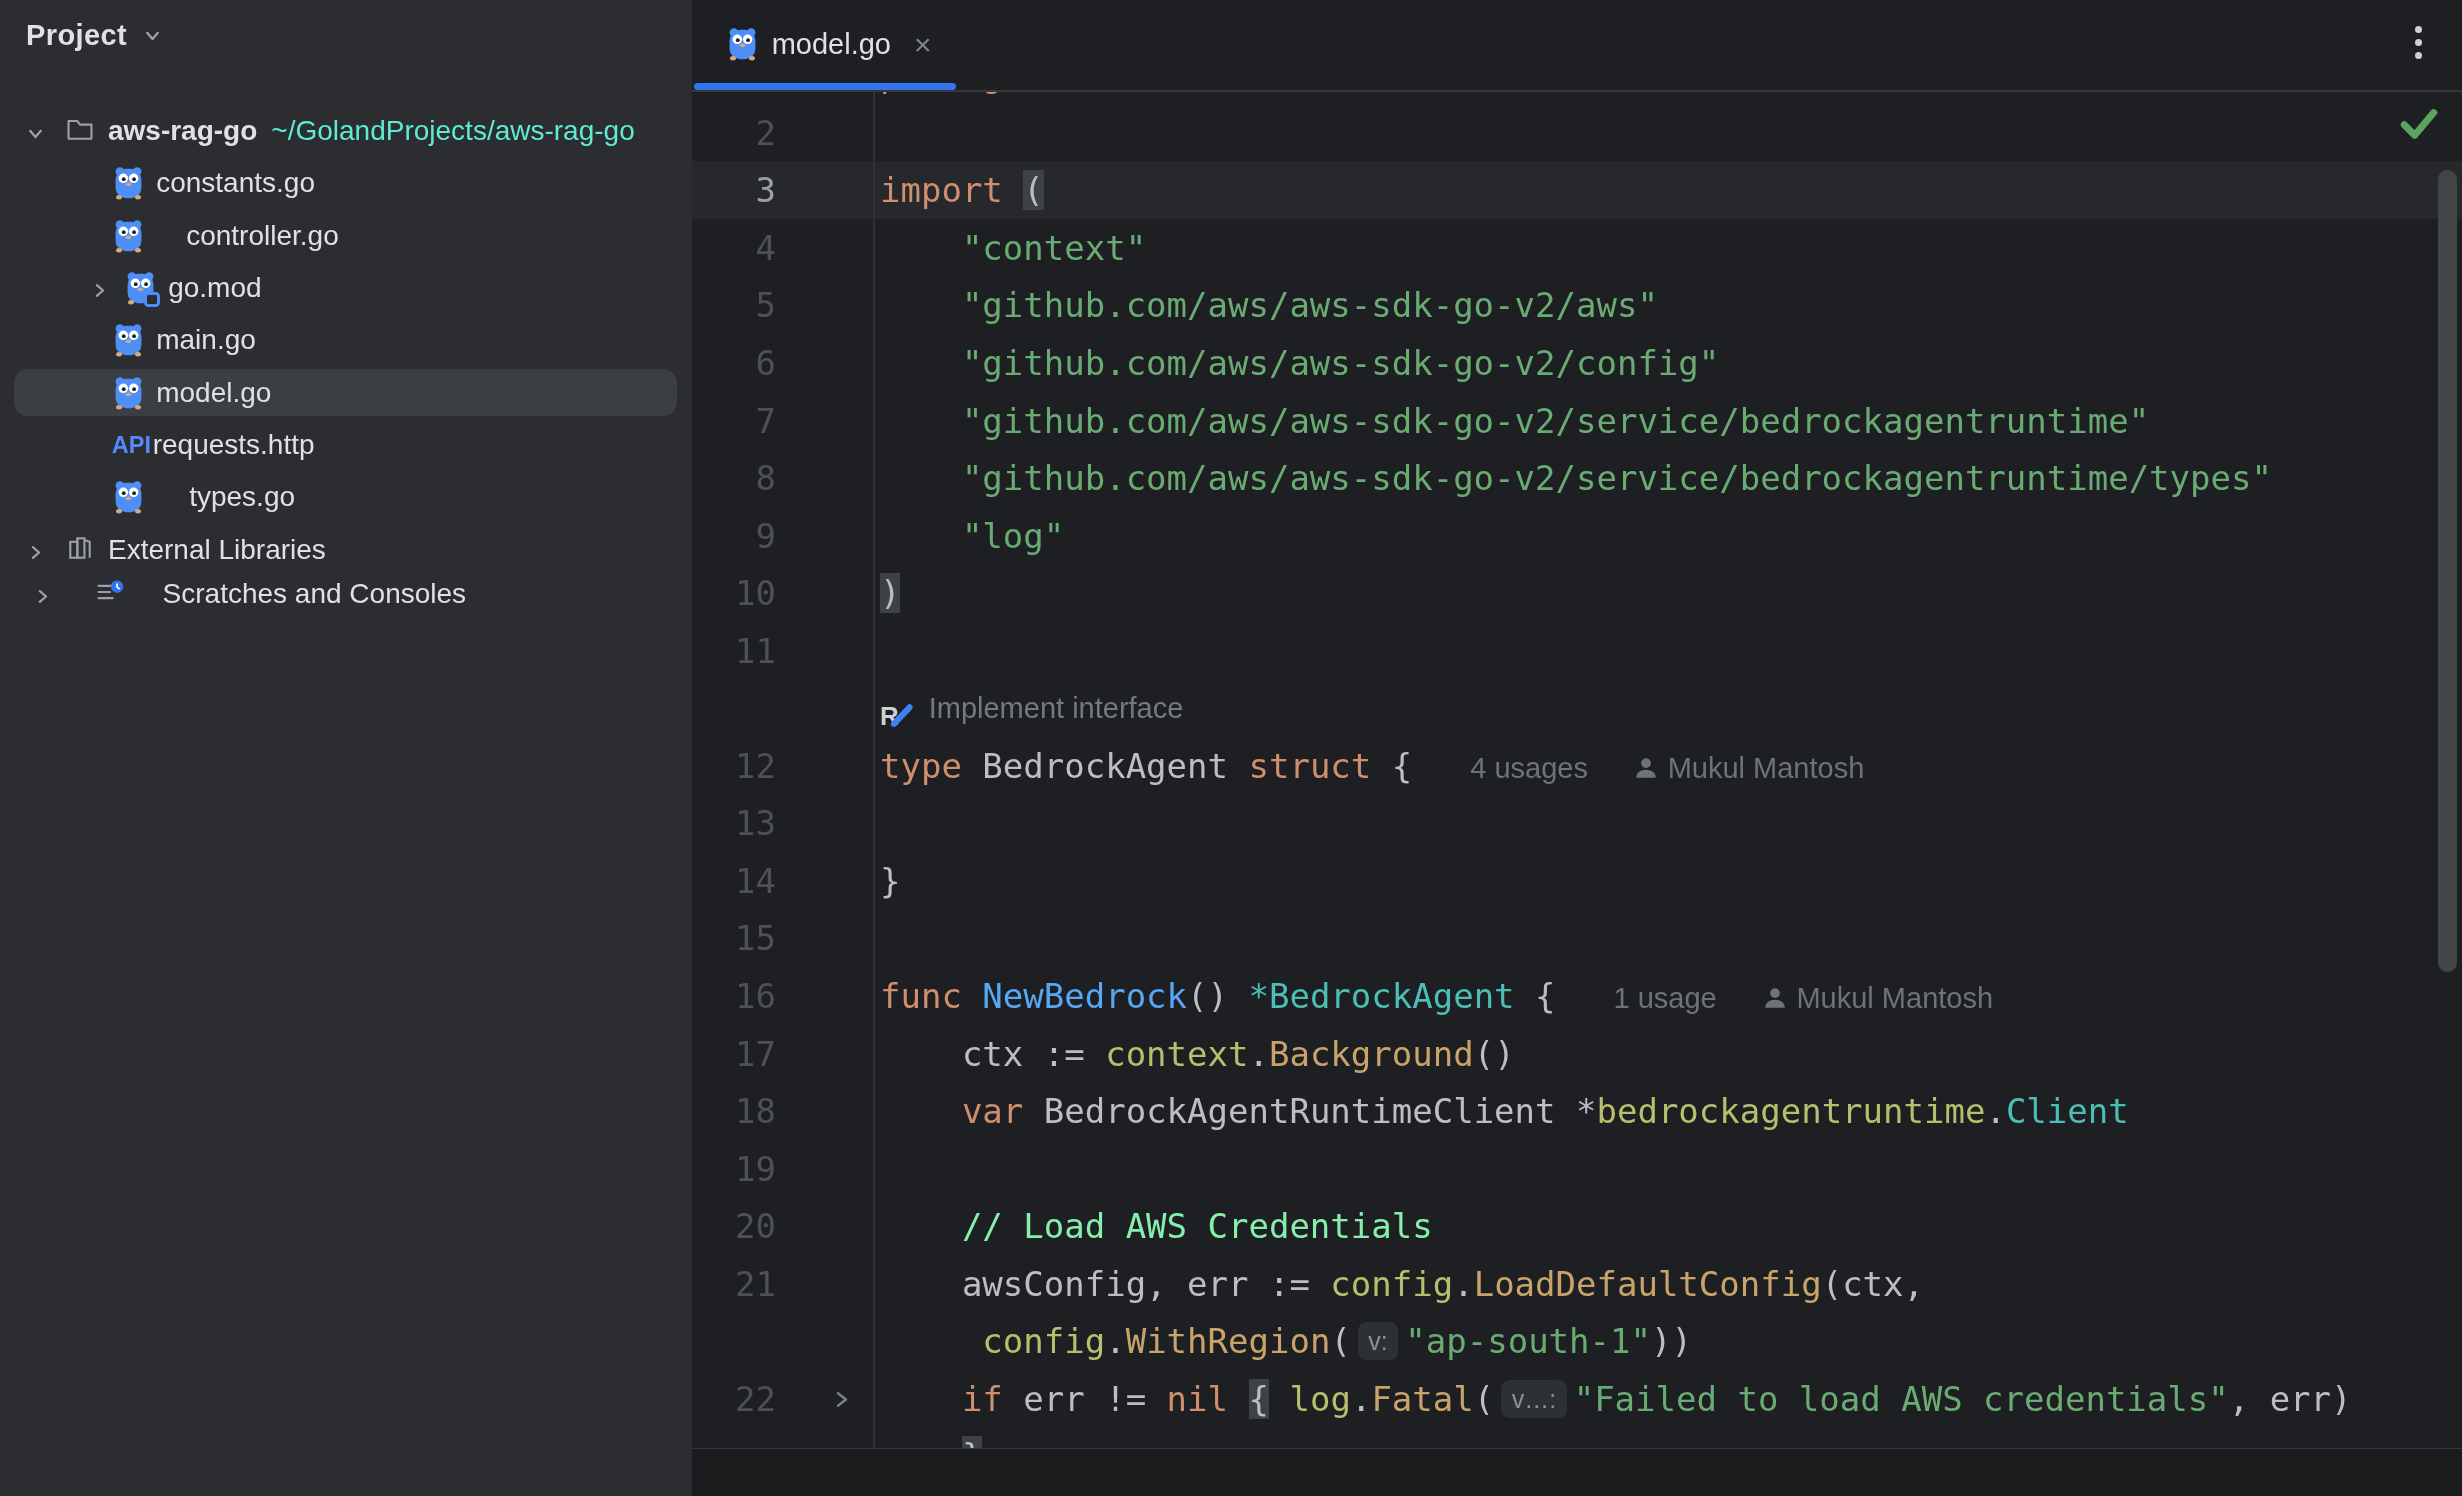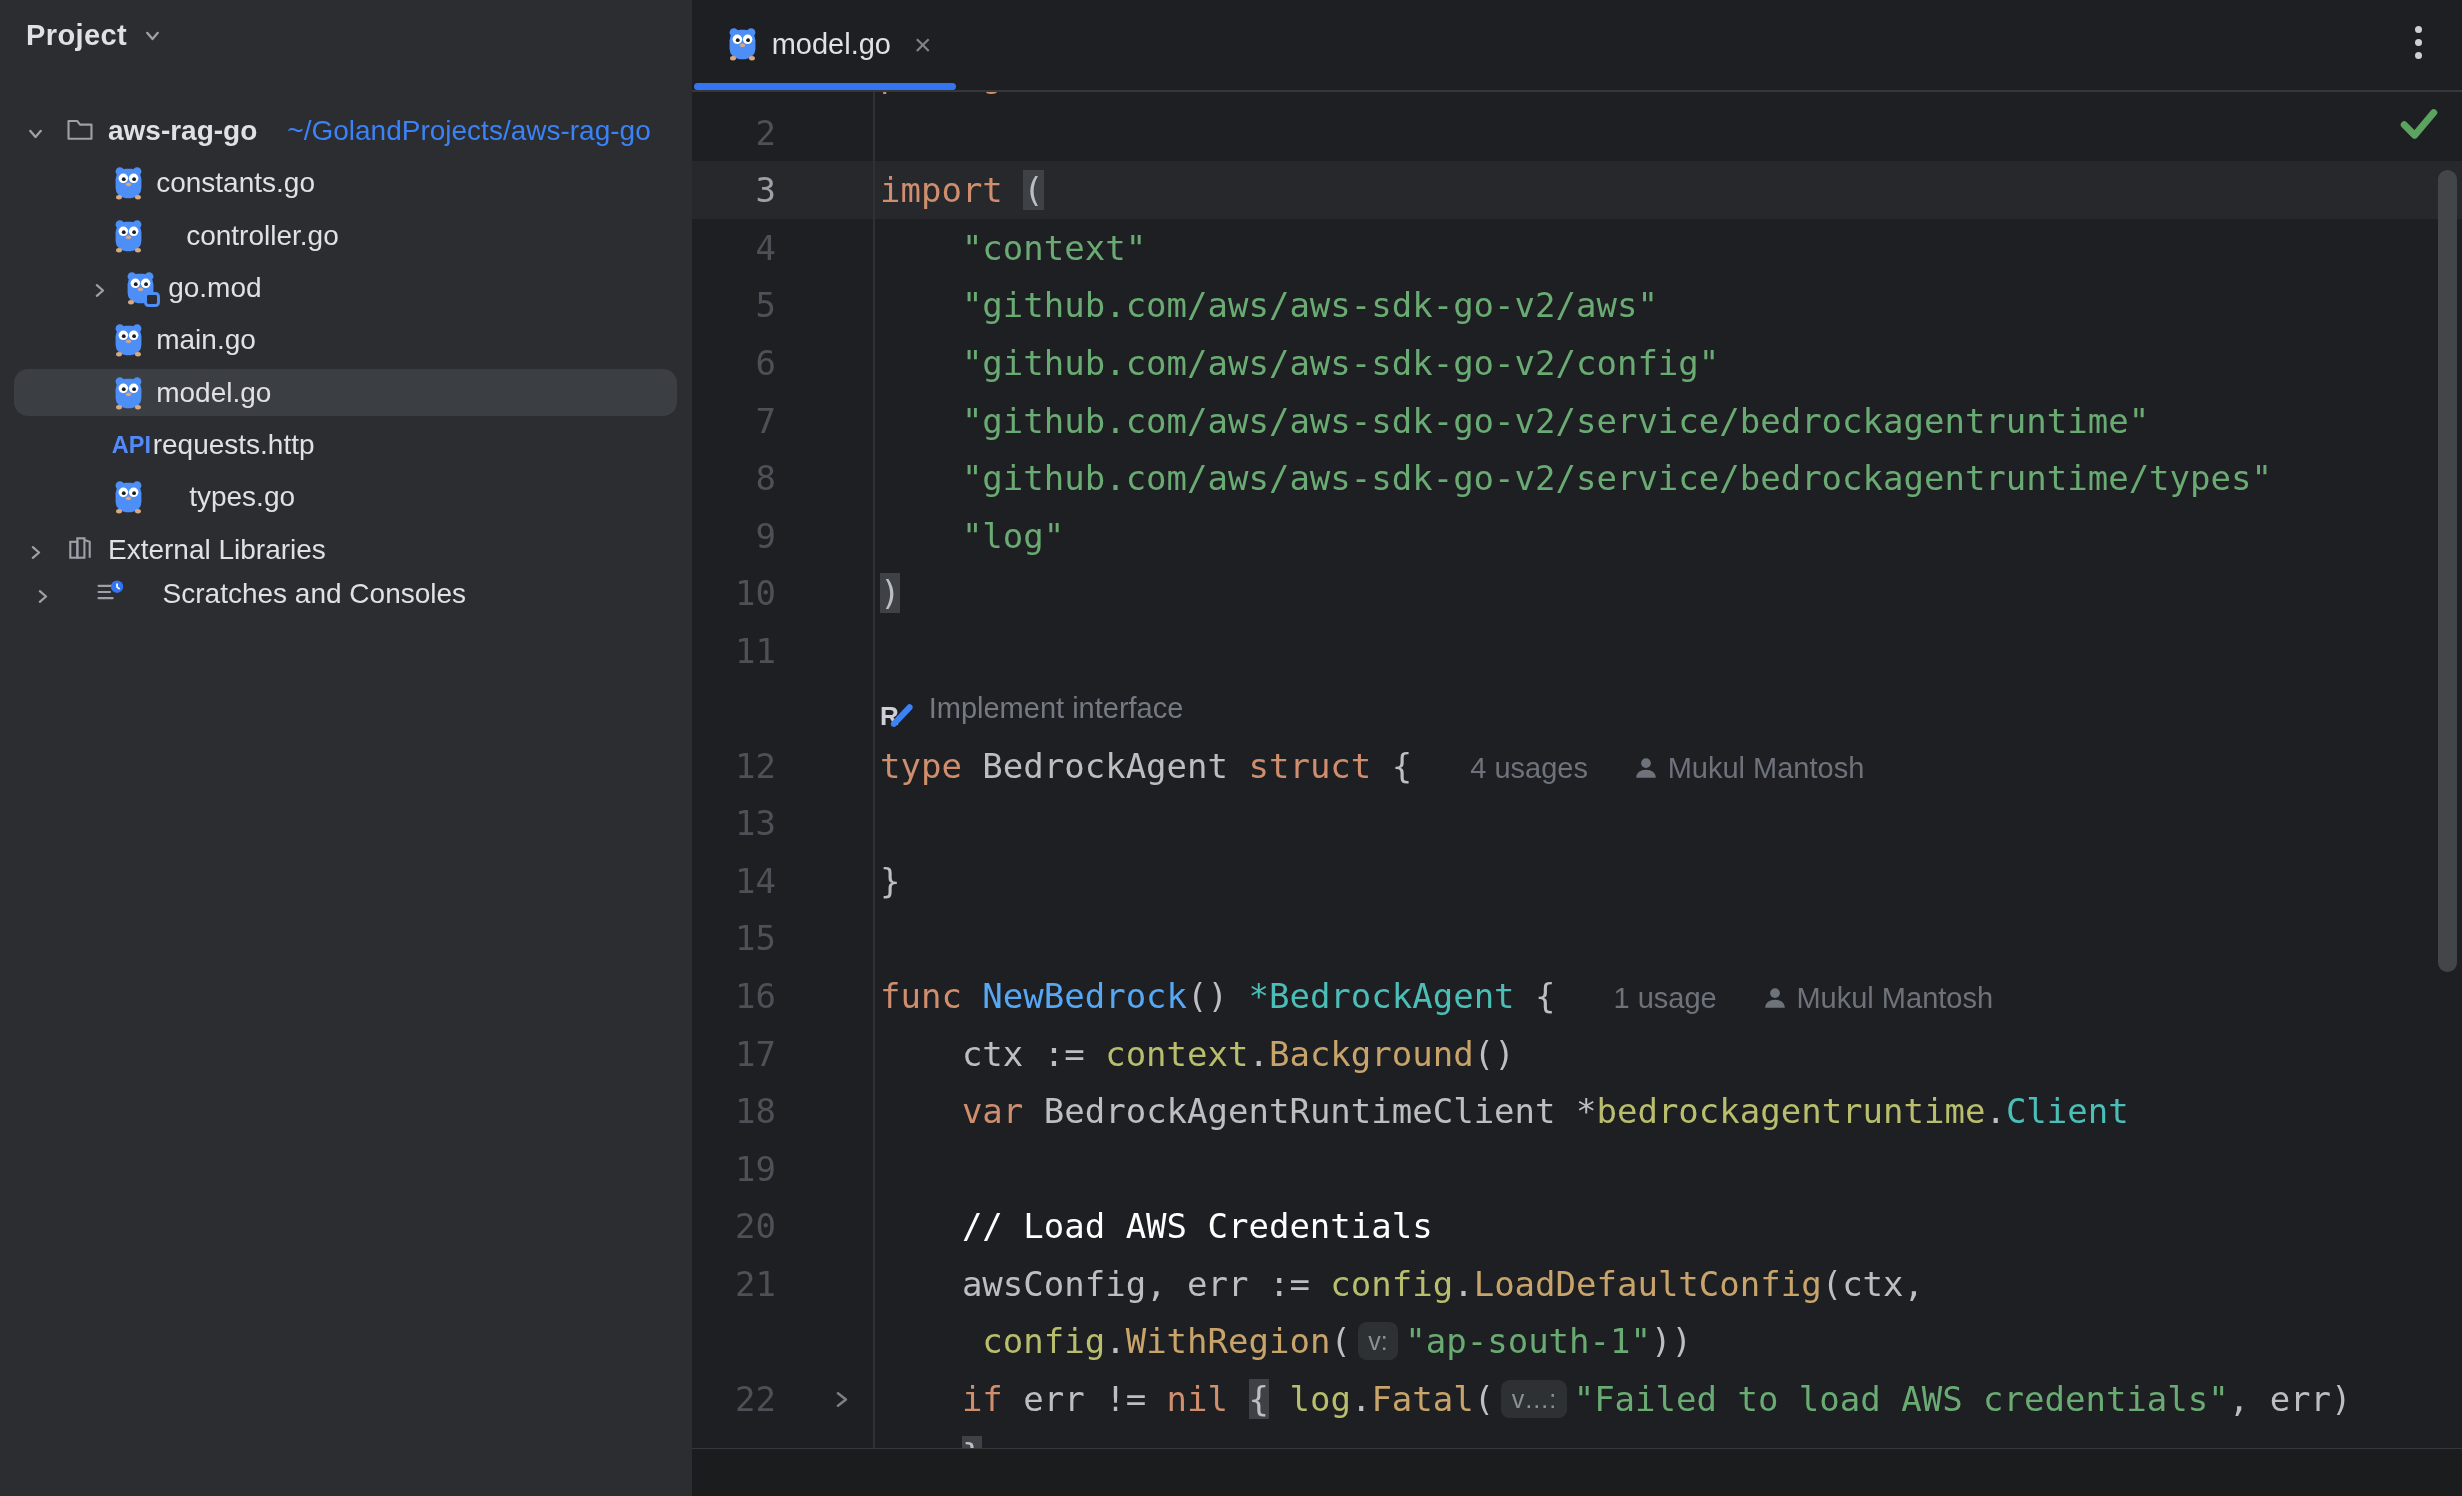--- a/index.html
+++ b/index.html
@@ -9,21 +9,21 @@
   
   .panel { position:absolute; left:0; top:0; width:692px; height:1496px; background:#2B2D30; }
   .panel-header { position:absolute; left:0; top:0; width:100%; height:70px; display:flex; align-items:center; padding-left:26px; }
   .panel-title { font-size:29px; font-weight:bold; color:#DFE1E5; letter-spacing:0.4px; }
   .hdr-chev { margin-left:14px; }
 
   .tree { position:absolute; left:0; top:105px; width:100%; }
   .trow { position:absolute; left:0; width:100%; height:52px; display:flex; align-items:center; font-size:28px; color:#DFE1E5; cursor:default; }
   .trow .lbl { margin-left:12.2px; white-space:nowrap; }
   .trow .lbl.b { font-weight:bold; }
-  .trow .path { margin-left:30px; color:#3b82f6; white-space:nowrap; }
+  .trow .path { margin-left:14px; color:#5eead4; white-space:nowrap; }
   .sel-bg { position:absolute; left:14px; top:369px; width:663px; height:47px; background:#3B3E43; border-radius:14px; }
 
   .chev { width:23px; height:23px; flex:0 0 auto; }
   .chev svg { width:23px; height:23px; stroke:#9DA0A8; stroke-width:2.6; fill:none; stroke-linecap:round; stroke-linejoin:round; }
   .icon34 { width:31px; height:35px; flex:0 0 auto; position:relative; }
 
   
   .gopher svg { width:31px; height:35px; }
   .modbadge { position:absolute; right:-3.5px; bottom:-1.7px; width:15.7px; height:15.7px; border:3.1px solid #4E8FF7; border-radius:4.4px; background:#2B2D30; }
   .api-ic { color:#548AF7; font-weight:bold; font-size:23.5px; width:45px; flex:0 0 auto; letter-spacing:0; }
@@ -42,21 +42,21 @@
   .fold { position:absolute; left:138px; top:0; width:35px; height:58px; }
   .fold svg { width:23px; height:23px; margin-top:17.4px; stroke:#7A7E85; stroke-width:3; fill:none; stroke-linecap:round; stroke-linejoin:round; }
   .code { position:absolute; left:188px; top:0; white-space:pre; color:#BCBEC4; }
 
   .tk-k { color:#CF8E6D; }
   .tk-s { color:#6AAB73; }
   .tk-p { color:#B8BE6C; }
   .tk-c { color:#C8A46B; }
   .tk-f { color:#56A8F5; }
   .tk-t { color:#4BBEB7; }
-  .tk-m { color:#ffffff; }
+  .tk-m { color:#86efac; }
   .hl   { background:#3E4247; }
 
   .inlay { display:inline-block; background:#2E3134; border-radius:8.7px; padding:1.7px 10.5px; margin:0 7px;
            font-family:"Liberation Sans", sans-serif; font-size:25px; color:#8C9096; line-height:35px; vertical-align:3.5px; }
   .hintline { font-family:"Liberation Sans", sans-serif; font-size:29px; color:#6E737B; white-space:nowrap; }
   .usages { margin-left:58px; }
   .author { margin-left:45px; }
   .person { display:inline-block; width:26px; height:26px; margin-right:8.7px; vertical-align:-2.6px; }
   .person svg { width:26px; height:26px; fill:#6E737B; }
 

